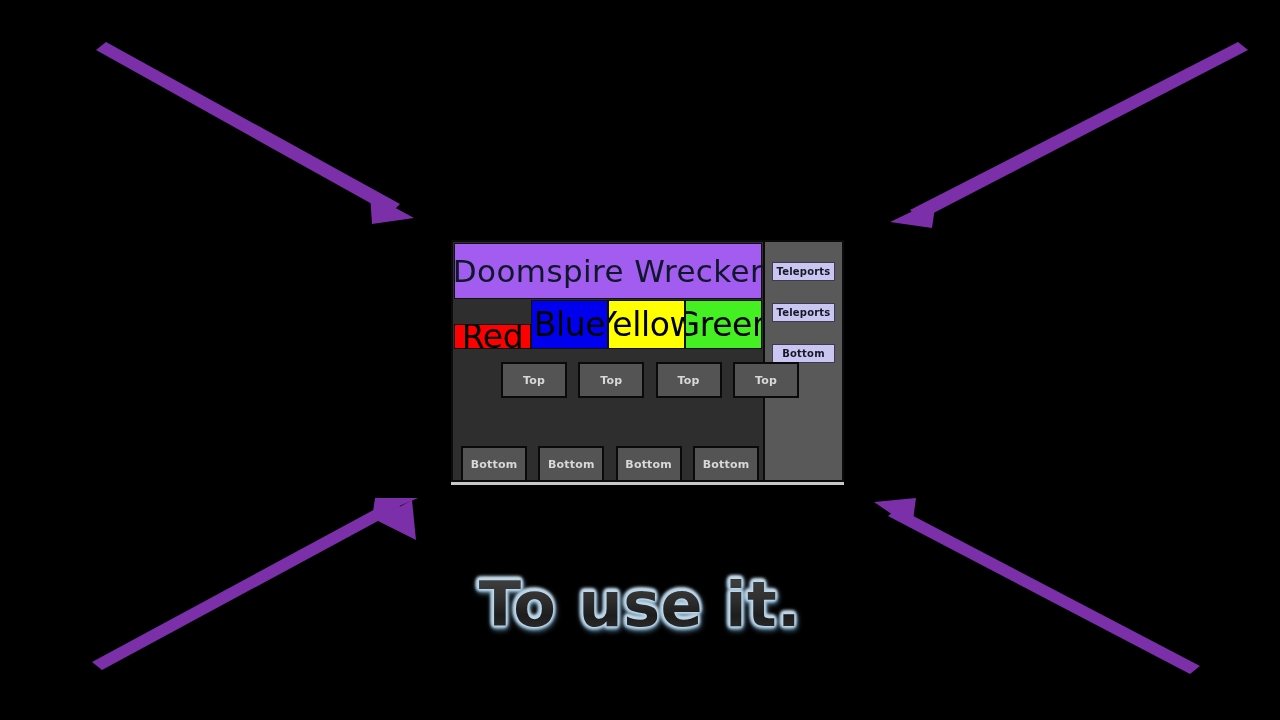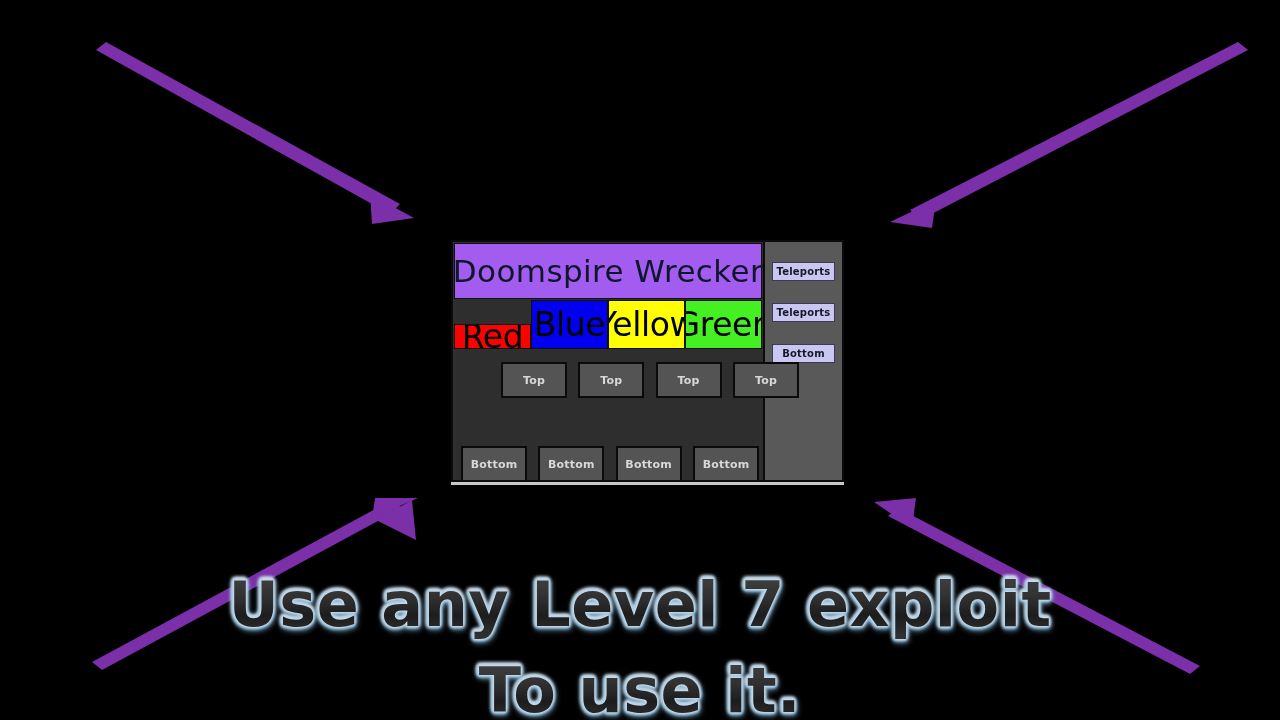--- a/index.html
+++ b/index.html
@@ -182,21 +182,20 @@
 </style>
 </head>
 <body>
 
 <div id="stage">
 
   <div class="caption-block" id="caption-top">
   </div>
 
   <div class="caption-block" id="caption-bottom">
-    <span class="caption-line">Use any Level 7 exploit</span>
     <span class="caption-line">To use it.</span>
   </div>
 
   <svg class="arrow-svg" style="left:80px; top:30px;" width="360" height="200" viewBox="0 0 360 200">
     <g fill="#7b2fa8">
       <polygon points="16,20 26,12 320,174 310,184"></polygon>
       <polygon points="290,164 334,188 292,194"></polygon>
     </g>
   </svg>
 

